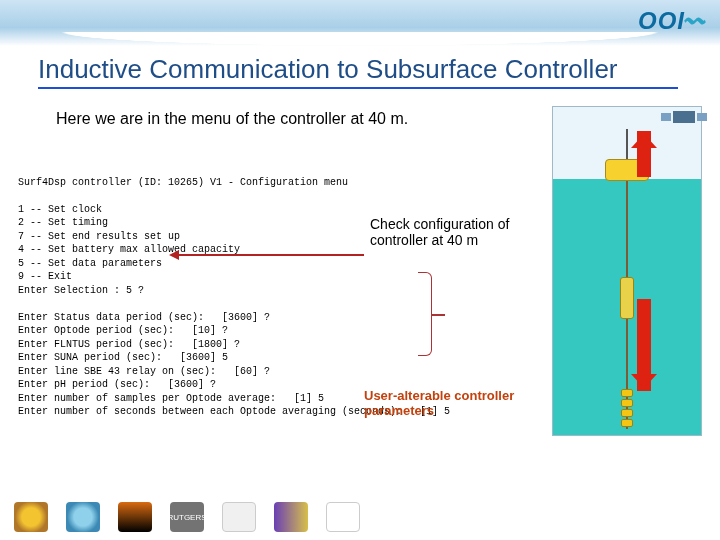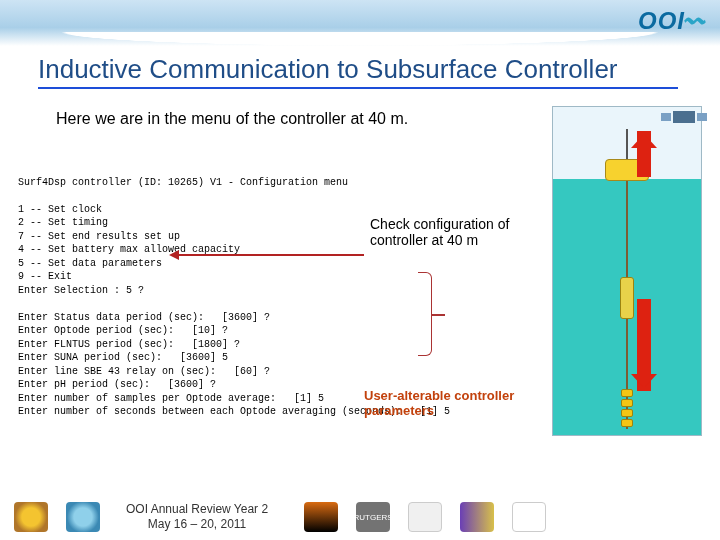--- a/index.html
+++ b/index.html
@@ -155,22 +155,18 @@
     <span></span>
       <span></span>
       <span></span>
       <span></span>
   </div>
 </div>
 
 <div class="footer">
   <div class="flogo l1"></div>
   <div class="flogo l2"></div>
-  <div class="footer-text">
-    <div>OOI Annual Review Year 2</div>
-    <div>May 16 – 20, 2011</div>
-  </div>
   <div class="flogo l3"></div>
   <div class="flogo l4">RUTGERS</div>
   <div class="flogo l5"></div>
   <div class="flogo l6"></div>
   <div class="flogo l7"></div>
 </div>
 
 </body></html>

